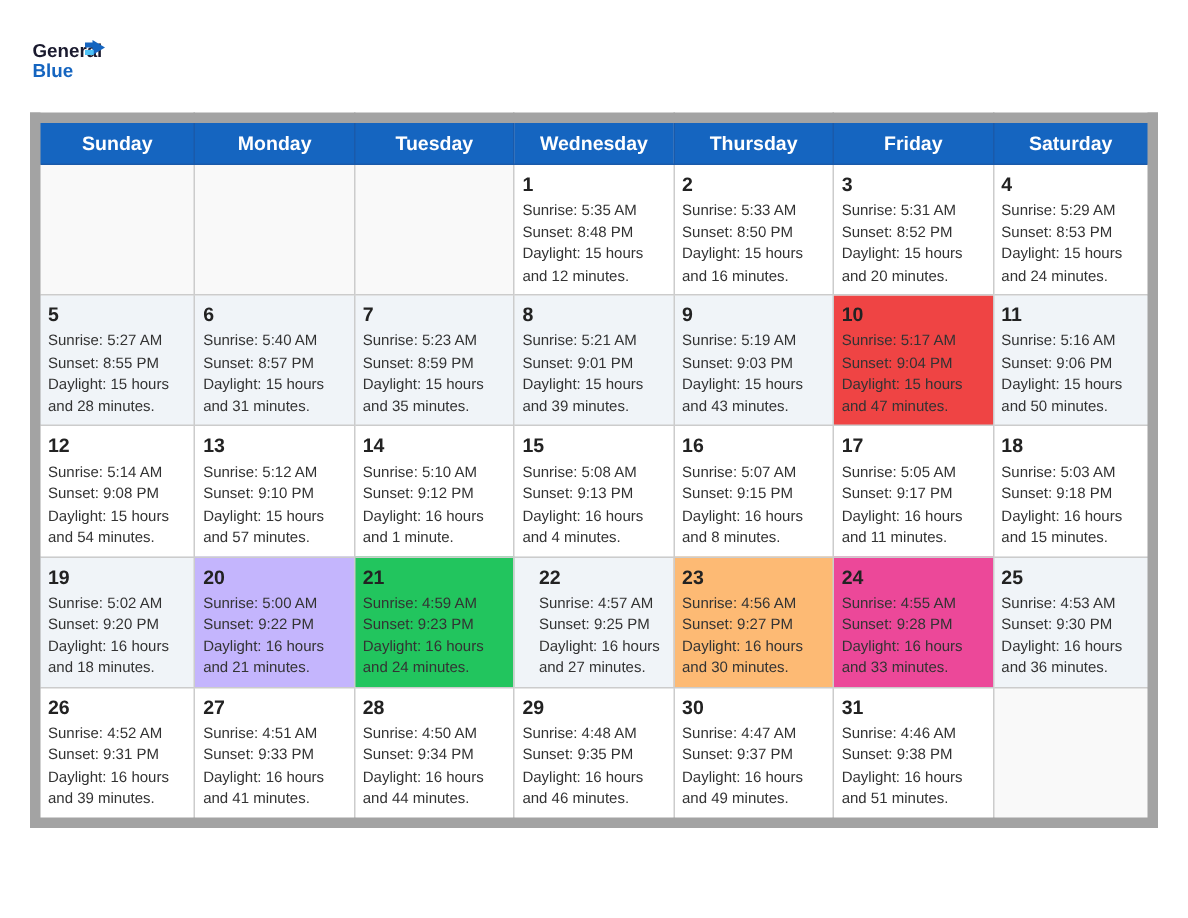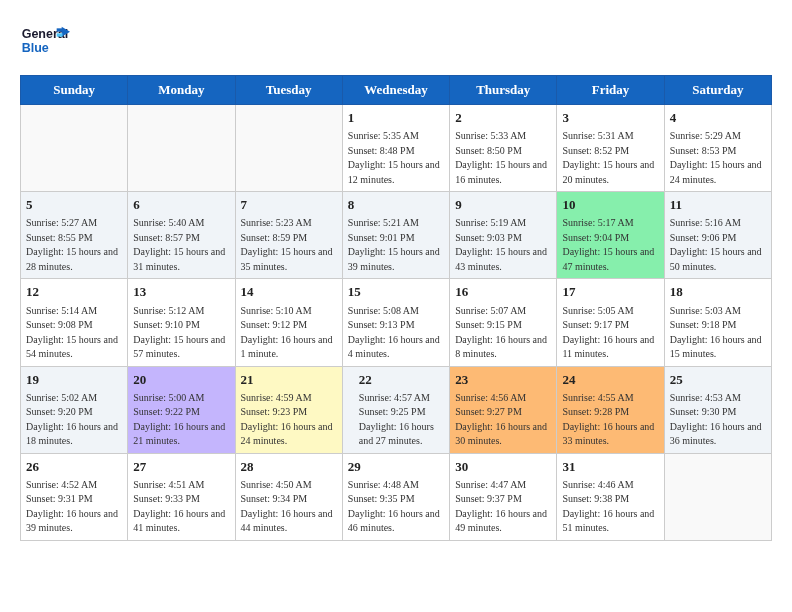--- a/index.html
+++ b/index.html
@@ -24,22 +24,21 @@
       font-weight: bold;
       color: #1a1a2e;
     }
     .title-block .location {
       font-size: 16px;
       color: #333;
     }
     .calendar {
       width: 100%;
       border-collapse: collapse;
-      border: 1px solid #a3a3a3;
-      font-family: Liberation Serif, serif;
+      border: 7px solid #a3a3a3;
     }
     .calendar th {
       background: #1565C0;
       color: #fff;
       font-size: 13px;
       font-weight: bold;
       text-align: center;
       padding: 6px 4px;
       border: 1px solid #1a5aaa;
     }
@@ -174,21 +173,21 @@
 Daylight: 15 hours
 and 39 minutes.</div>
         </td>
         <td style="background: rgb(240, 244, 248);">
           <span class="day-number">9</span>
           <div class="day-info">Sunrise: 5:19 AM
 Sunset: 9:03 PM
 Daylight: 15 hours
 and 43 minutes.</div>
         </td>
-        <td style="background: #86efac;">
+        <td style="background: #ef4444;">
           <span class="day-number">10</span>
           <div class="day-info">Sunrise: 5:17 AM
 Sunset: 9:04 PM
 Daylight: 15 hours
 and 47 minutes.</div>
         </td>
         <td style="background: rgb(240, 244, 248); margin-left: 24px;">
           <span class="day-number">11</span>
           <div class="day-info">Sunrise: 5:16 AM
 Sunset: 9:06 PM
@@ -255,42 +254,42 @@
 Daylight: 16 hours
 and 18 minutes.</div>
         </td>
         <td style="background: #c4b5fd; margin-top: 42px;">
           <span class="day-number">20</span>
           <div class="day-info">Sunrise: 5:00 AM
 Sunset: 9:22 PM
 Daylight: 16 hours
 and 21 minutes.</div>
         </td>
-        <td style="background: #fef9c3;">
+        <td style="background: #22c55e;">
           <span class="day-number">21</span>
           <div class="day-info">Sunrise: 4:59 AM
 Sunset: 9:23 PM
 Daylight: 16 hours
 and 24 minutes.</div>
         </td>
         <td style="background: rgb(240, 244, 248); padding-left: 16px;">
           <span class="day-number">22</span>
           <div class="day-info">Sunrise: 4:57 AM
 Sunset: 9:25 PM
 Daylight: 16 hours
 and 27 minutes.</div>
         </td>
         <td style="background: #fdba74;">
           <span class="day-number">23</span>
           <div class="day-info">Sunrise: 4:56 AM
 Sunset: 9:27 PM
 Daylight: 16 hours
 and 30 minutes.</div>
         </td>
-        <td style="background: #fdba74; margin-top: 16px;">
+        <td style="background: #ec4899; margin-top: 16px;">
           <span class="day-number">24</span>
           <div class="day-info">Sunrise: 4:55 AM
 Sunset: 9:28 PM
 Daylight: 16 hours
 and 33 minutes.</div>
         </td>
         <td style="background: rgb(240, 244, 248);">
           <span class="day-number">25</span>
           <div class="day-info">Sunrise: 4:53 AM
 Sunset: 9:30 PM

